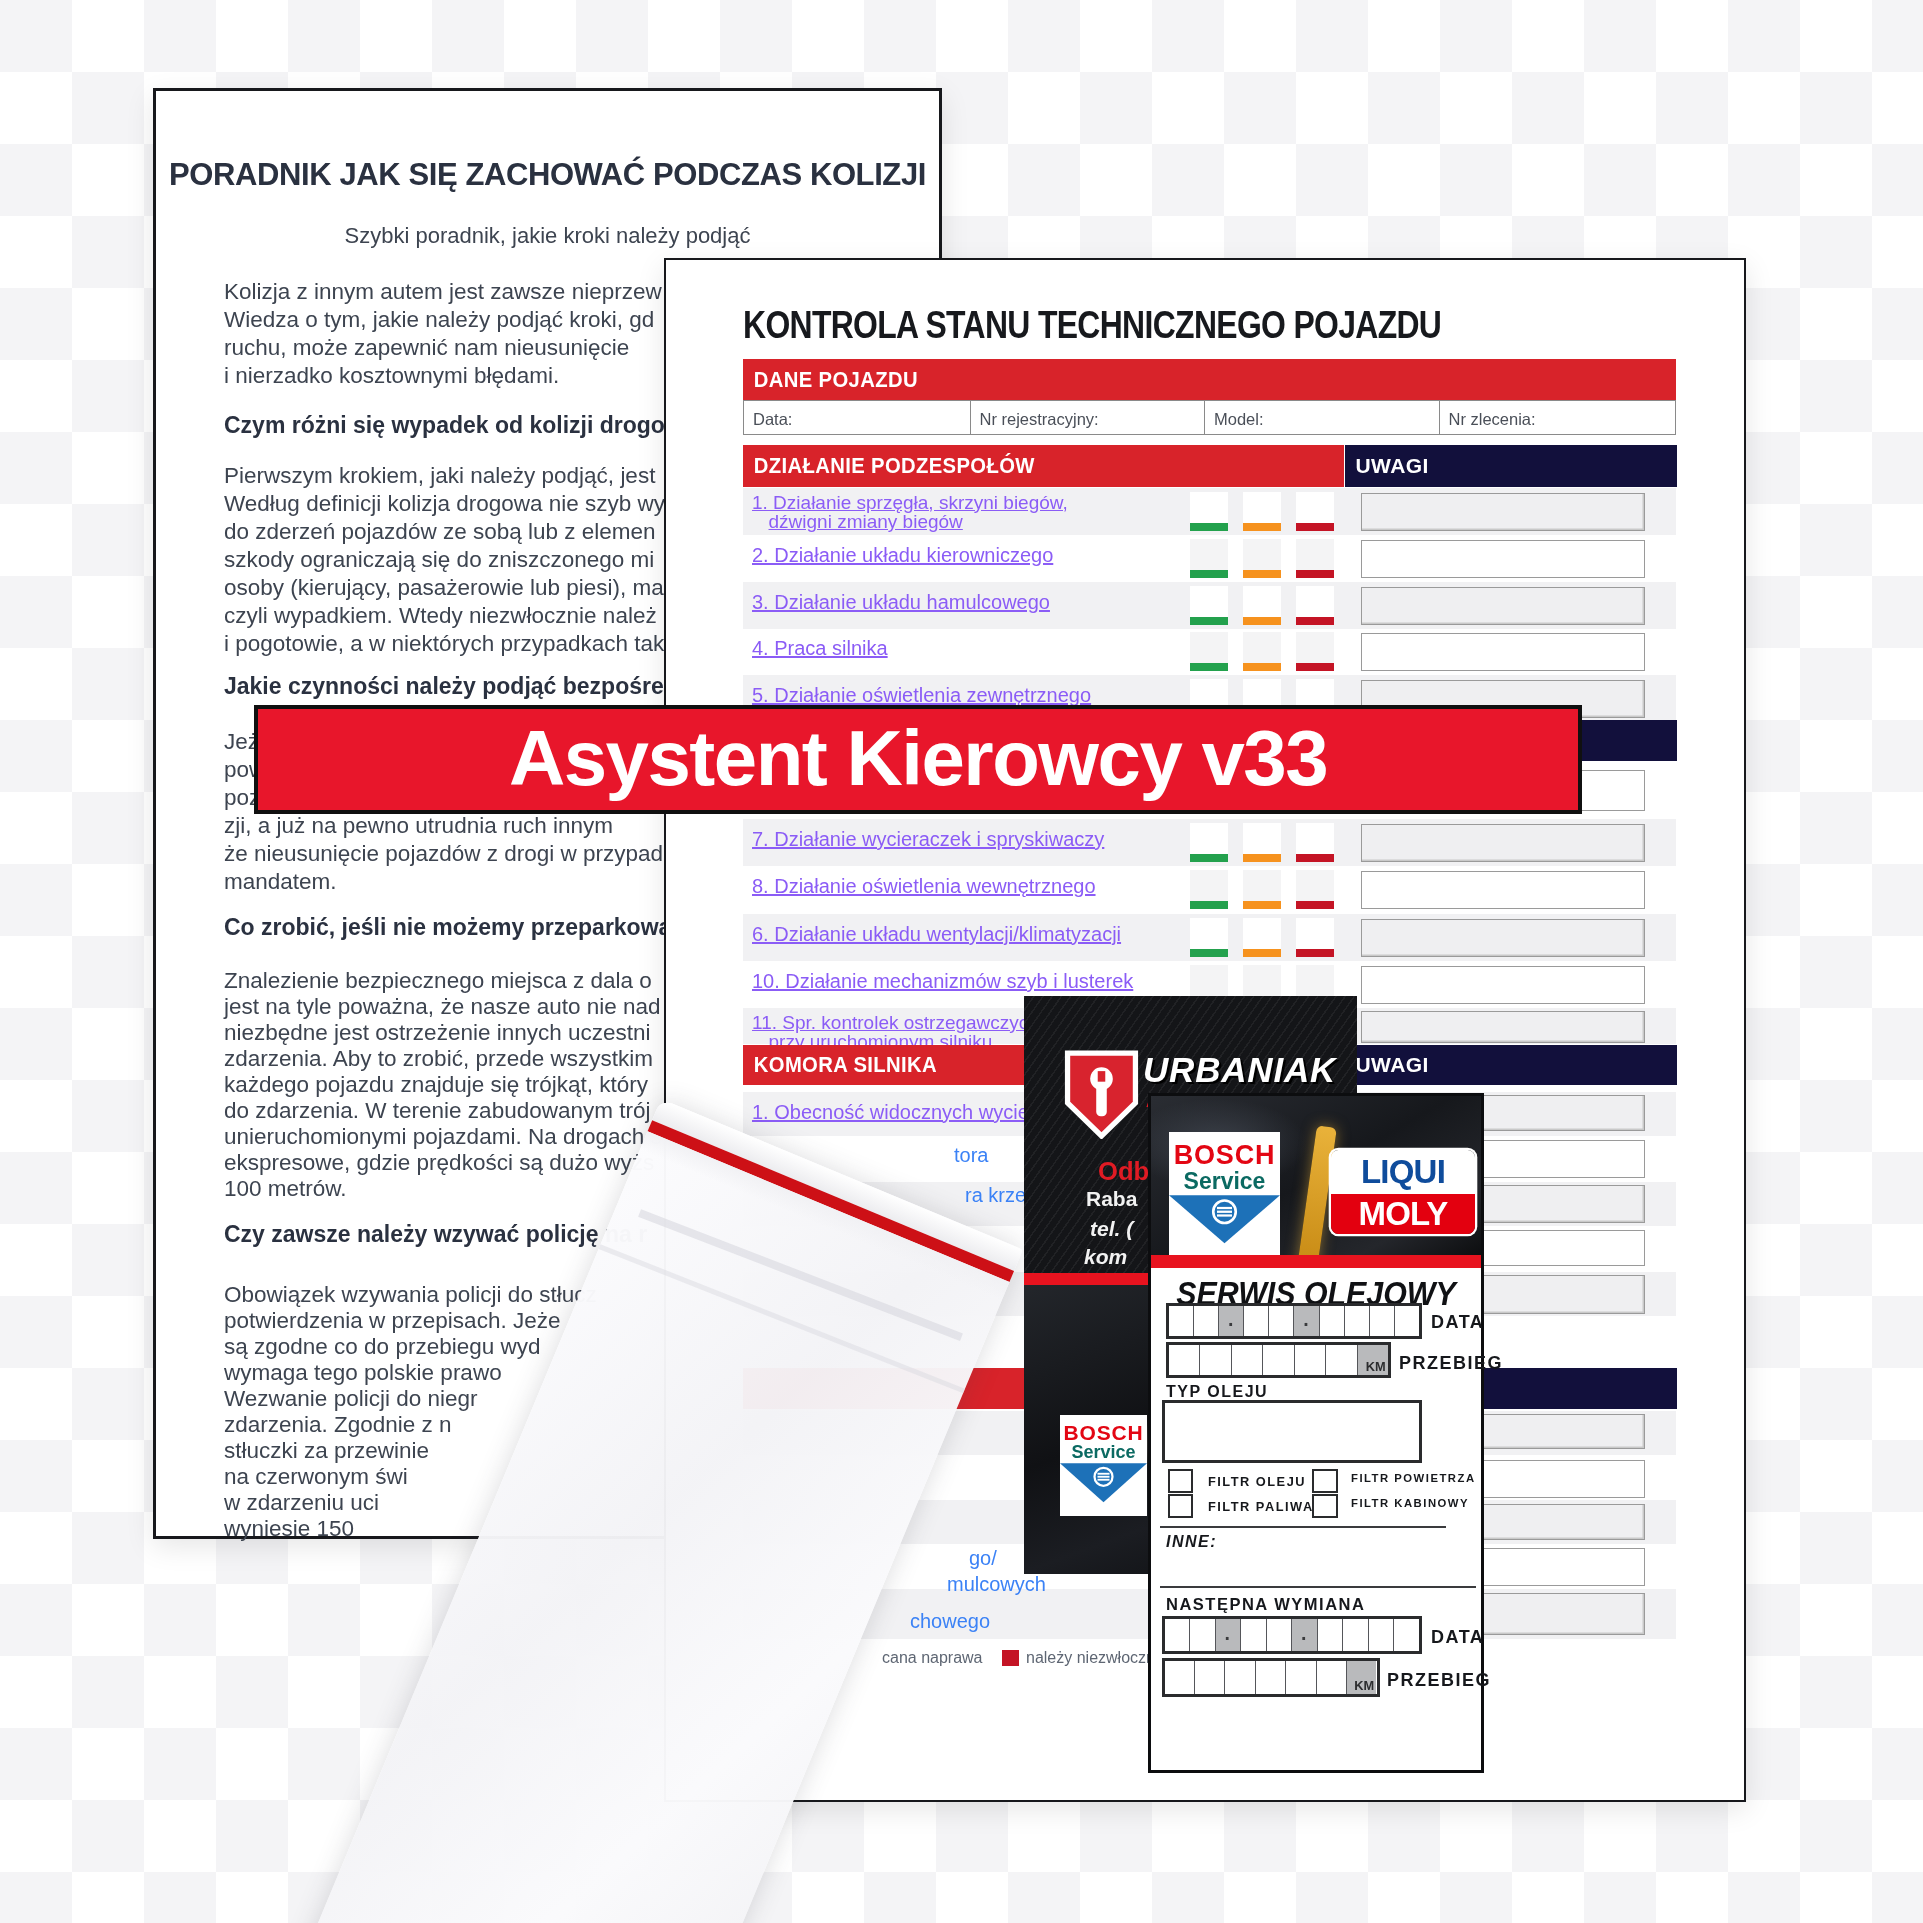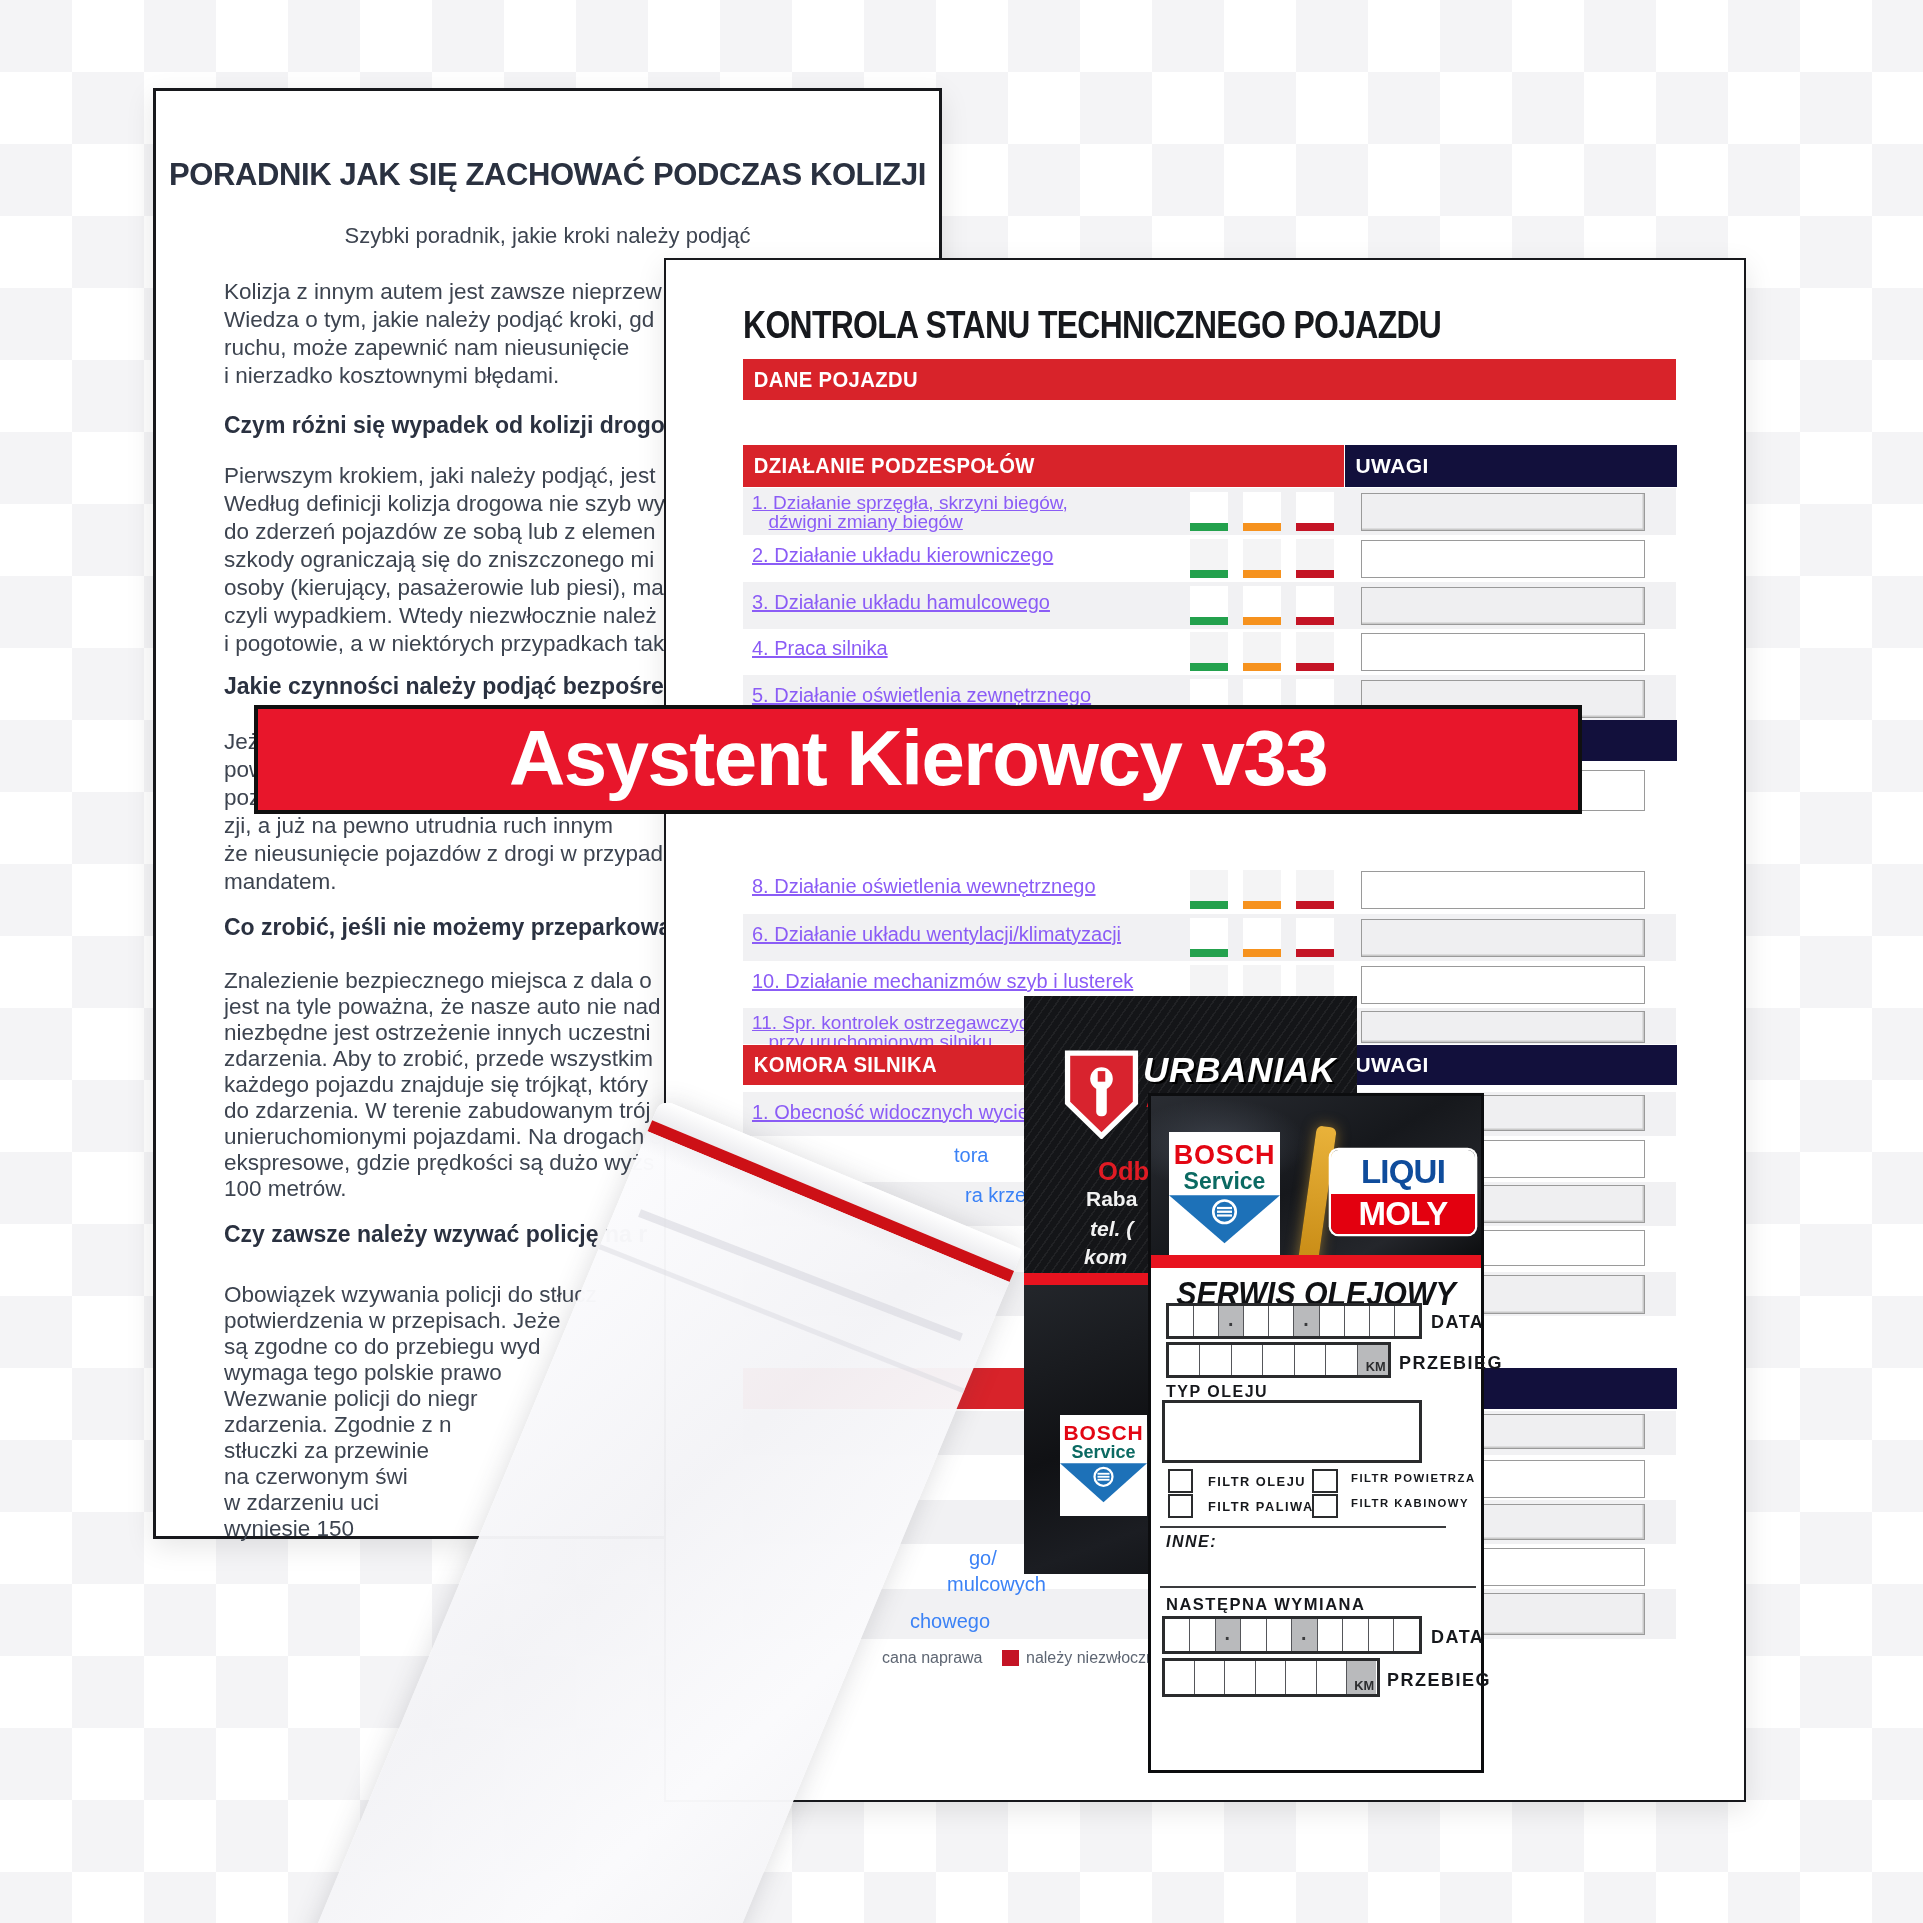--- a/index.html
+++ b/index.html
@@ -174,20 +174,26 @@
       <div>wyniesie 150</div>
     </div>
   </div>
 
   <div class="page" id="pageForm">
     <div class="ft">KONTROLA STANU TECHNICZNEGO POJAZDU</div>
 
     <div class="redbar" style="left:77px;top:99px;width:933px;height:41px;line-height:41px;">
       <div class="hlbl">DANE POJAZDU</div>
     </div>
+    <div class="fieldrow">
+      <div class="cell" style="width:227px">Data:</div>
+      <div class="cell" style="width:235px">Nr rejestracyjny:</div>
+      <div class="cell" style="width:235px">Model:</div>
+      <div class="cell" style="width:236px">Nr zlecenia:</div>
+    </div>
 
     <div class="redbar" style="left:77px;top:185px;width:601px;height:42px;line-height:42px;">
       <div class="hlbl">DZIAŁANIE PODZESPOŁÓW</div>
     </div>
     <div class="navybar" style="left:679px;top:185px;width:332px;height:42px;line-height:42px;">
       <div class="uwagilbl">UWAGI</div>
     </div>
 
     <div class="fprow z" style="top:228px;height:47px">
       <div class="rlbl small"><span>1. Działanie sprzęgła, skrzyni biegów,</span><br><span class="in2">dźwigni zmiany biegów</span></div>
@@ -235,20 +241,29 @@
       <div class="ubox g" style="top:4.5px;height:38px"></div>
     </div>
 
     <div class="redbar" style="left:77px;top:460px;width:601px;height:41px;"></div>
     <div class="navybar" style="left:679px;top:460px;width:332px;height:41px;"></div>
 
     <div class="fprow w" style="top:502px;height:56px">
       <div class="ubox" style="top:7.5px;height:41px"></div>
     </div>
 
+    <div class="fprow z" style="top:559px;height:47px">
+      <div class="rlbl">7. Działanie wycieraczek i spryskiwaczy</div>
+      <div class="ind">
+          <i class="cg"></i>
+          <i class="co"></i>
+          <i class="cr"></i>
+        </div>
+      <div class="ubox g" style="top:5.3px;height:38px"></div>
+    </div>
     <div class="fprow w" style="top:606px;height:47px">
       <div class="rlbl">8. Działanie oświetlenia wewnętrznego</div>
       <div class="ind">
           <i class="cg"></i>
           <i class="co"></i>
           <i class="cr"></i>
         </div>
       <div class="ubox" style="top:5.3px;height:38px"></div>
     </div>
     <div class="fprow z" style="top:654px;height:47px">

